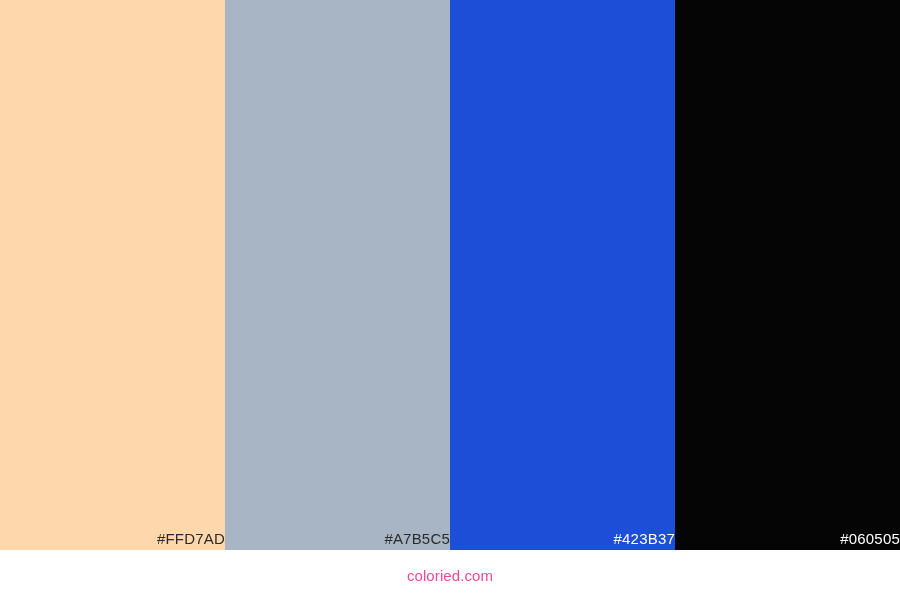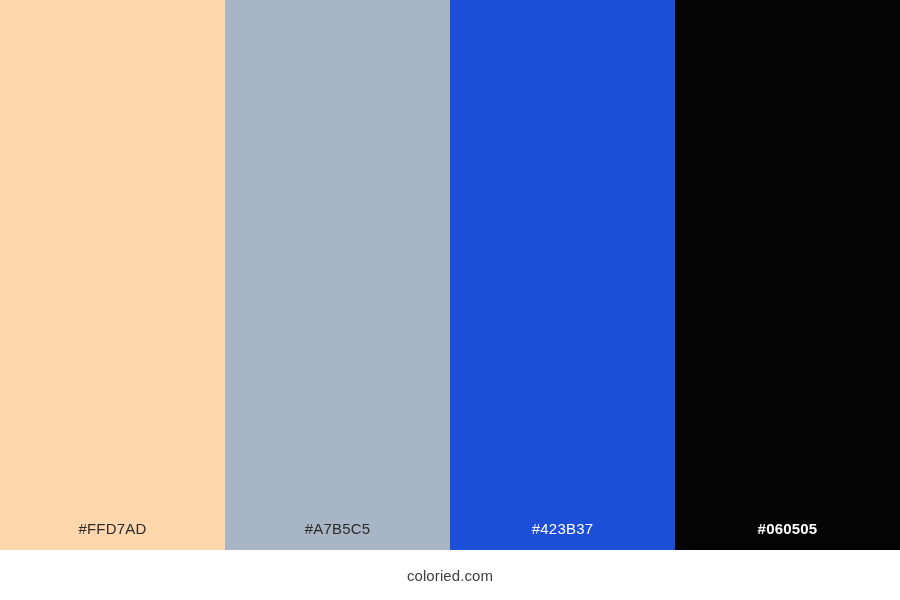--- a/index.html
+++ b/index.html
@@ -32,40 +32,40 @@
     height: 550px;
     position: relative;
     display: flex;
     align-items: flex-end;
     justify-content: center;
     box-sizing: border-box;
   }
   .swatch-label {
     display: block;
     width: 100%;
-    text-align: center;
+    text-align: right;
     font-size: 15px;
     line-height: 1;
     letter-spacing: 0.2px;
-    padding-bottom: 14px;
+    padding-bottom: 4px;
     font-family: "Liberation Sans", sans-serif;
     -webkit-font-smoothing: antialiased;
   }
   .footer {
     width: 900px;
     height: 50px;
     background: #ffffff;
     display: flex;
     align-items: center;
     justify-content: center;
   }
   .footer-text {
     font-size: 15px;
     line-height: 1;
-    color: #404040;
+    color: #ec4899;
     font-family: "Liberation Sans", sans-serif;
     letter-spacing: 0.1px;
     text-align: center;
   }
 </style>
 </head>
 <body>
 
 <div class="palette-page">
 
@@ -78,21 +78,21 @@
     <div class="swatch" style="background:#A7B5C5;">
       <span class="swatch-label" style="color:#2b2b2b;">#A7B5C5</span>
     </div>
 
 
     <div class="swatch" style="background:#1d4ed8;">
       <span class="swatch-label" style="color:#ffffff;">#423B37</span>
     </div>
 
     <div class="swatch" style="background:#060505;">
-      <span class="swatch-label" style="color:#ffffff;font-weight:bold;">#060505</span>
+      <span class="swatch-label" style="color:#ffffff;">#060505</span>
     </div>
 
   </div>
 
   <div class="footer">
     <span class="footer-text">coloried.com</span>
   </div>
 
 </div>
 

